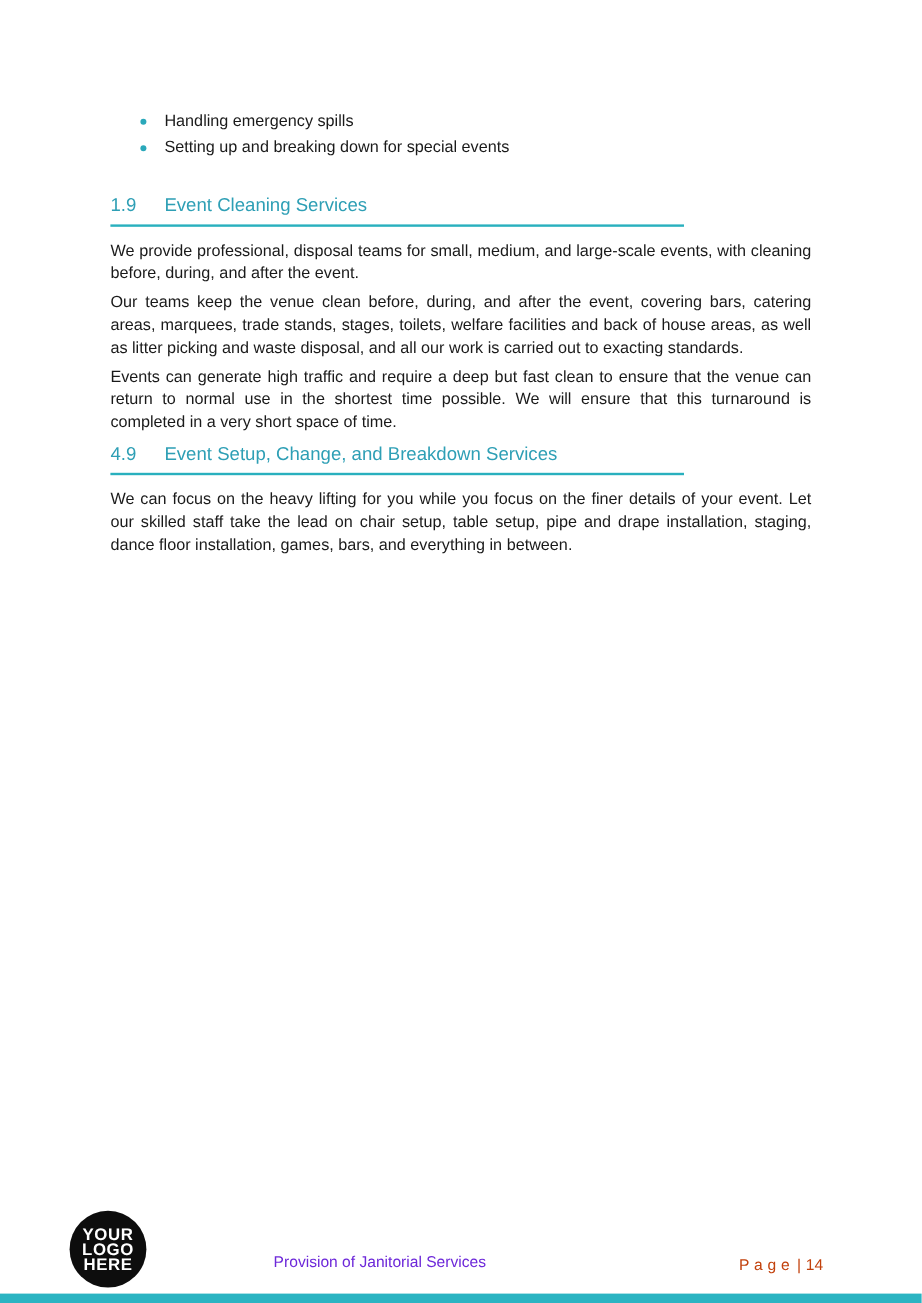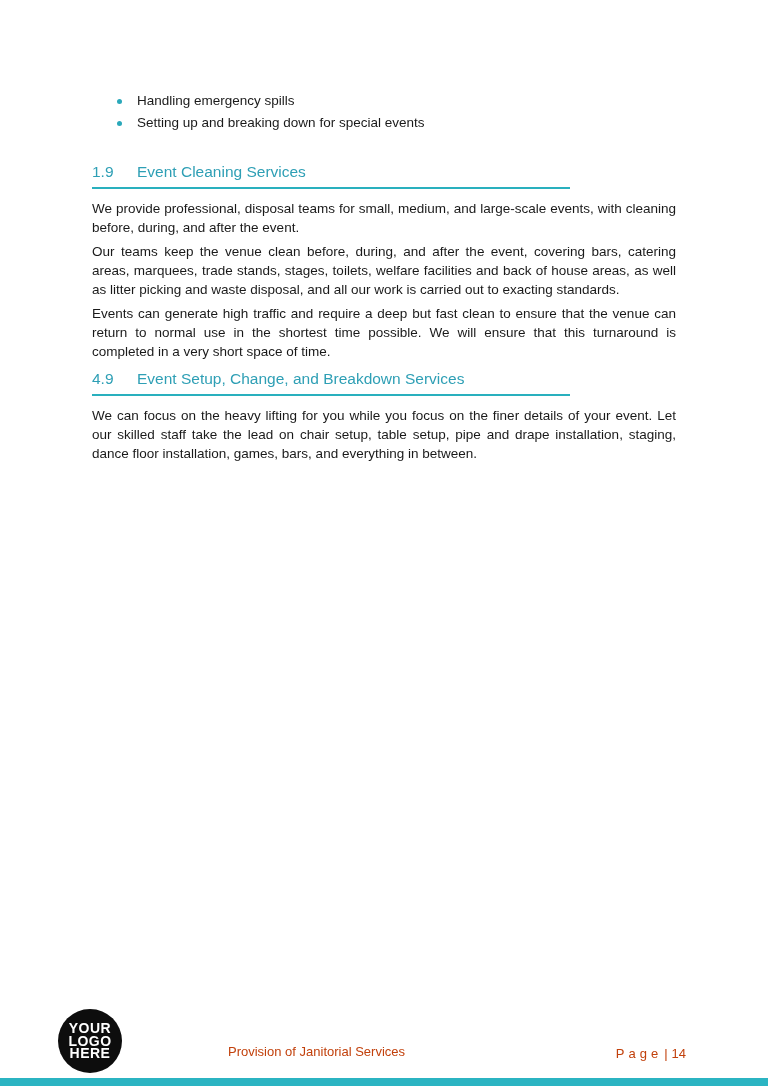--- a/index.html
+++ b/index.html
@@ -80,21 +80,21 @@
     font-size: 14px;
     line-height: 12.5px;
     letter-spacing: 0.5px;
     text-align: center;
   }
   .footer-title {
     position: absolute;
     left: 228px;
     top: 1044px;
     font-size: 13px;
-    color: #c2410c;
+    color: #6d28d9;
   }
   .footer-page {
     position: absolute;
     right: 82px;
     top: 1046px;
     font-size: 13px;
     color: #c2410c;
     white-space: nowrap;
   }
   .footer-page .pg-word { letter-spacing: 4px; }

